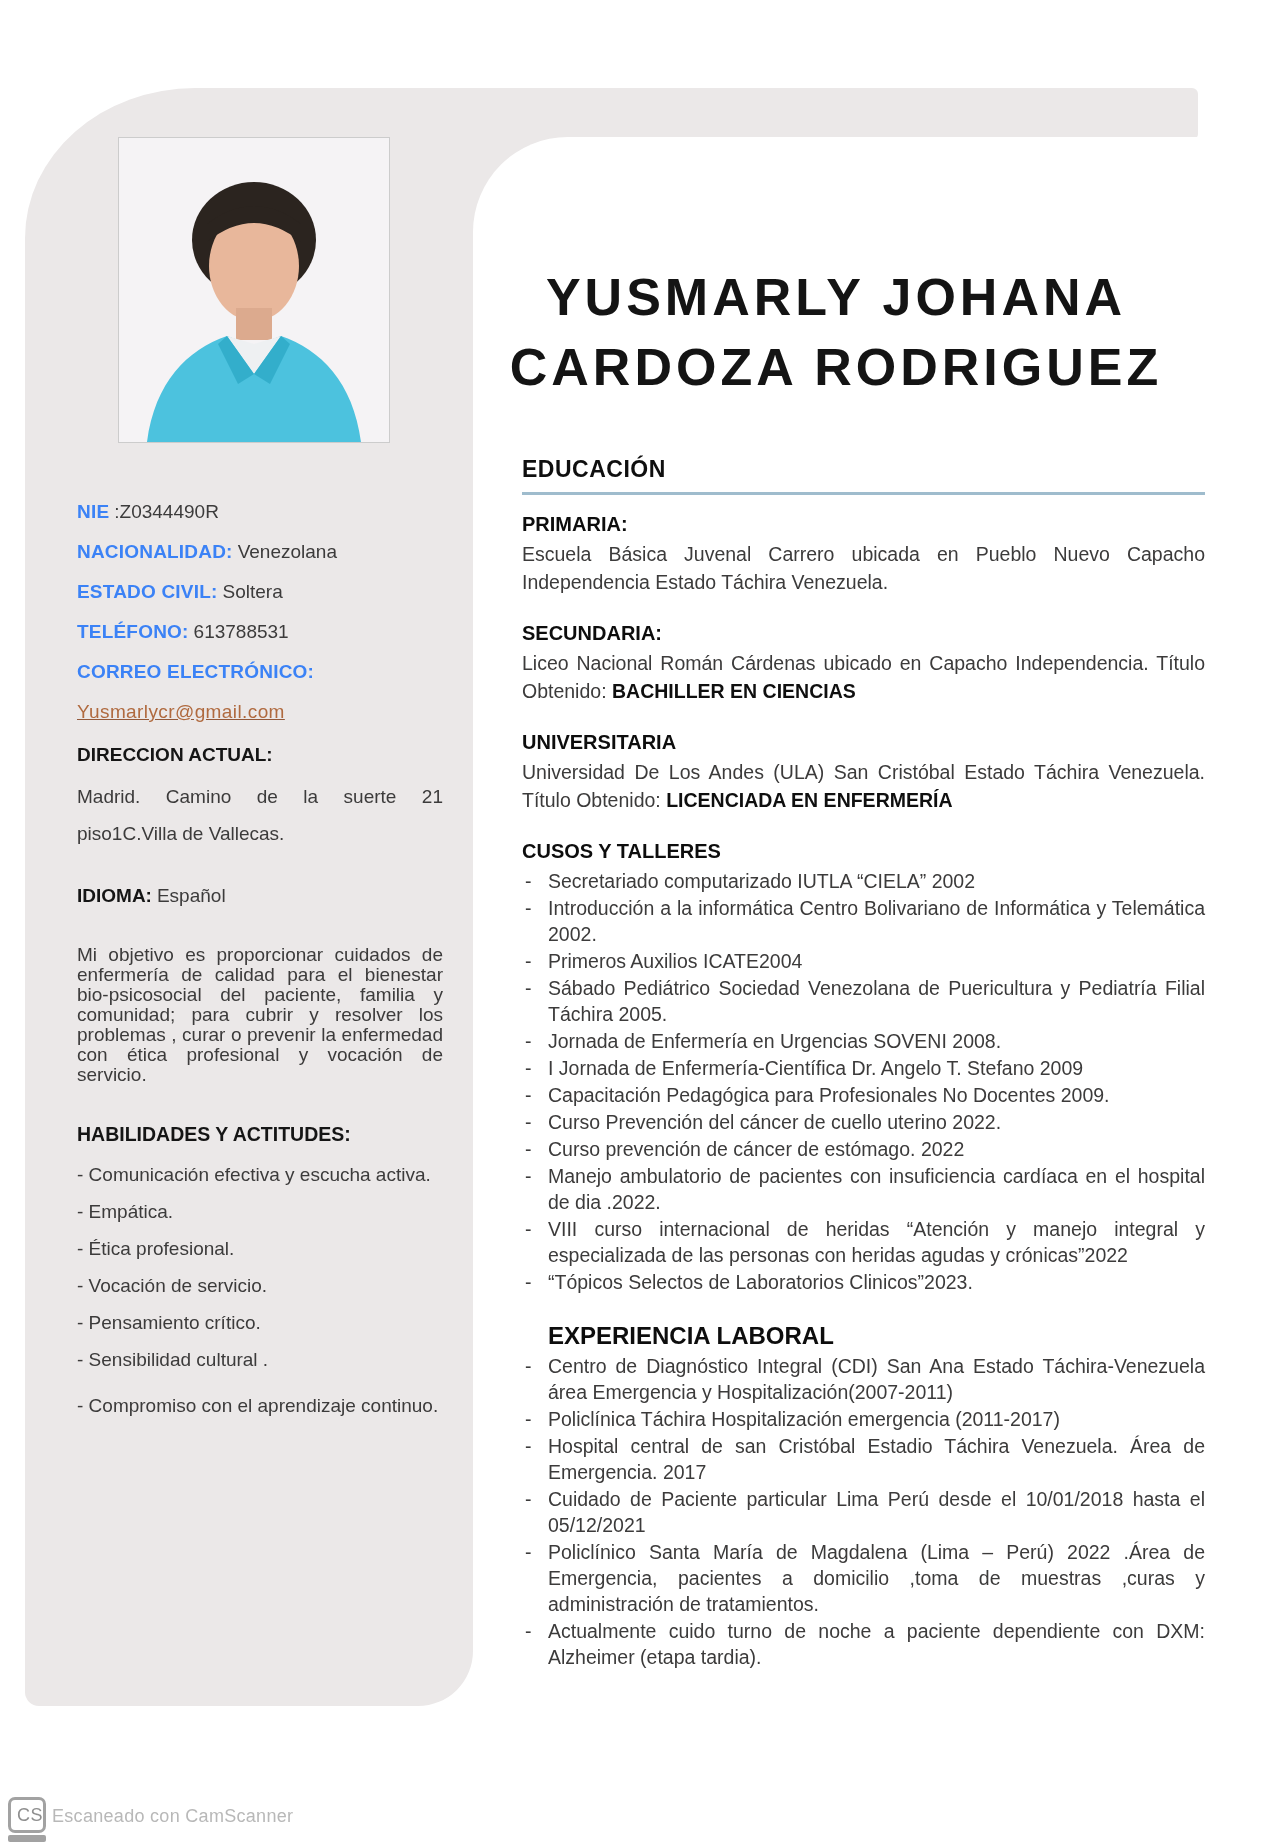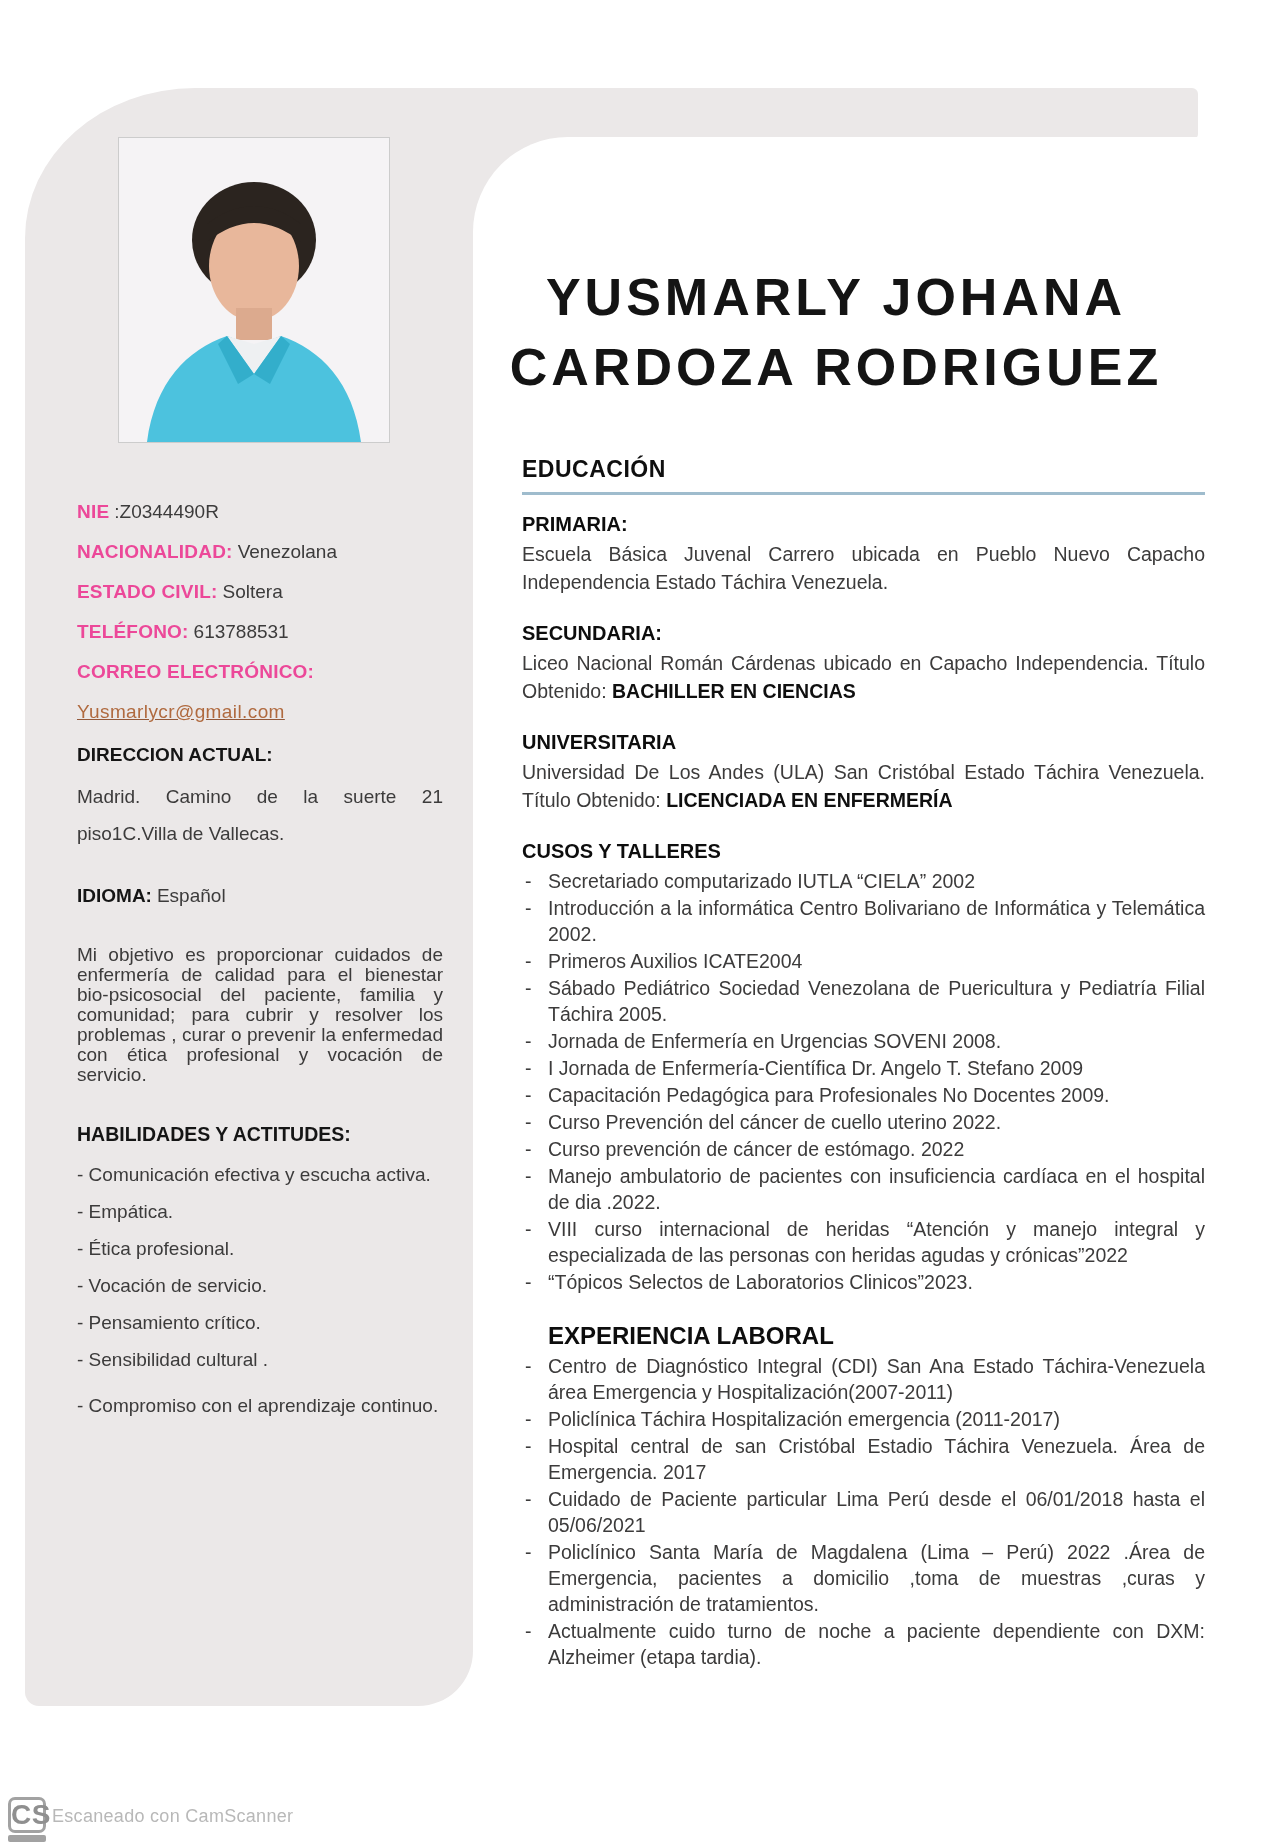--- a/index.html
+++ b/index.html
@@ -23,21 +23,21 @@
   }
   
   .photo{
     position:absolute;left:118px;top:137px;width:272px;height:306px;background:#f5f3f5;
     border:1px solid #cccccc;box-sizing:border-box;overflow:hidden;
   }
   .photo svg{display:block;}
   
   .side-col{position:absolute;left:77px;top:498px;width:366px;color:#3c3b3b;font-size:19px;}
   .contact-line{line-height:27px;margin-bottom:13px;}
-  .contact-line b{color:#ec4899;letter-spacing:0.2px;}
+  .contact-line b{color:#3b82f6;letter-spacing:0.2px;}
   .contact-val{margin-left:5px;}
   .email-link{
     color:#b06a3f;text-decoration:underline;text-decoration-color:#93593a;
     margin:2px 0 16px 0;line-height:27px;cursor:pointer;letter-spacing:0.4px;
   }
   .addr-label{font-weight:bold;color:#151515;line-height:27px;margin:4px 0 10px 0;}
   .addr-text{text-align:justify;line-height:37px;margin:0;}
   .idioma{margin-top:30px;line-height:27px;}
   .idioma b{color:#151515;}
   .objective{margin-top:36px;text-align:justify;line-height:20px;}
@@ -60,21 +60,21 @@
   .sec-text b{color:#0f0f0f;}
   .blist{list-style:none;margin:0;padding:0;}
   .blist li{display:flex;font-size:19.5px;line-height:26px;margin-bottom:1px;}
   .blist .dash{flex:none;width:26px;padding-left:3px;box-sizing:border-box;}
   .blist .itext{flex:1;text-align:justify;}
   .exp-title{font-weight:bold;font-size:24px;color:#0d0d0d;margin:28px 0 4px 26px;line-height:26px;}
   
   .cs-badge{position:absolute;left:8px;top:1797px;width:38px;}
   .cs-box{
     height:30px;border:3px solid #a2a2a2;border-radius:7px;background:#ffffff;
-    color:#8f8f8f;font-weight:bold;font-size:28px;text-align:right;line-height:30px;letter-spacing:0.5px;
+    color:#8f8f8f;font-weight:normal;font-size:18px;text-align:right;line-height:30px;letter-spacing:0.5px;
   }
   .cs-bar{margin-top:2px;height:7px;background:#a2a2a2;border-radius:2px;}
   .cs-text{position:absolute;left:52px;top:1806px;font-size:18px;color:#b8b8b8;letter-spacing:0.3px;}
 </style>
 </head>
 <body>
 
 <div class="page">
 
   <div class="sidebar-bg"></div>
@@ -210,21 +210,21 @@
         <li>
           <span class="dash">-</span>
           <span class="itext">Policlínica Táchira Hospitalización emergencia (2011-2017)</span>
         </li>
         <li>
           <span class="dash">-</span>
           <span class="itext">Hospital central de san Cristóbal Estadio Táchira Venezuela. Área de Emergencia. 2017</span>
         </li>
         <li>
           <span class="dash">-</span>
-          <span class="itext">Cuidado de Paciente particular Lima Perú desde el 06/01/2018 hasta el 05/06/2021</span>
+          <span class="itext">Cuidado de Paciente particular Lima Perú desde el 10/01/2018 hasta el 05/12/2021</span>
         </li>
         <li>
           <span class="dash">-</span>
           <span class="itext">Policlínico Santa María de Magdalena (Lima – Perú) 2022 .Área de Emergencia, pacientes a domicilio ,toma de muestras ,curas y administración de tratamientos.</span>
         </li>
         <li>
           <span class="dash">-</span>
           <span class="itext">Actualmente cuido turno de noche a paciente dependiente con DXM: Alzheimer (etapa tardia).</span>
         </li>
       </ul>

